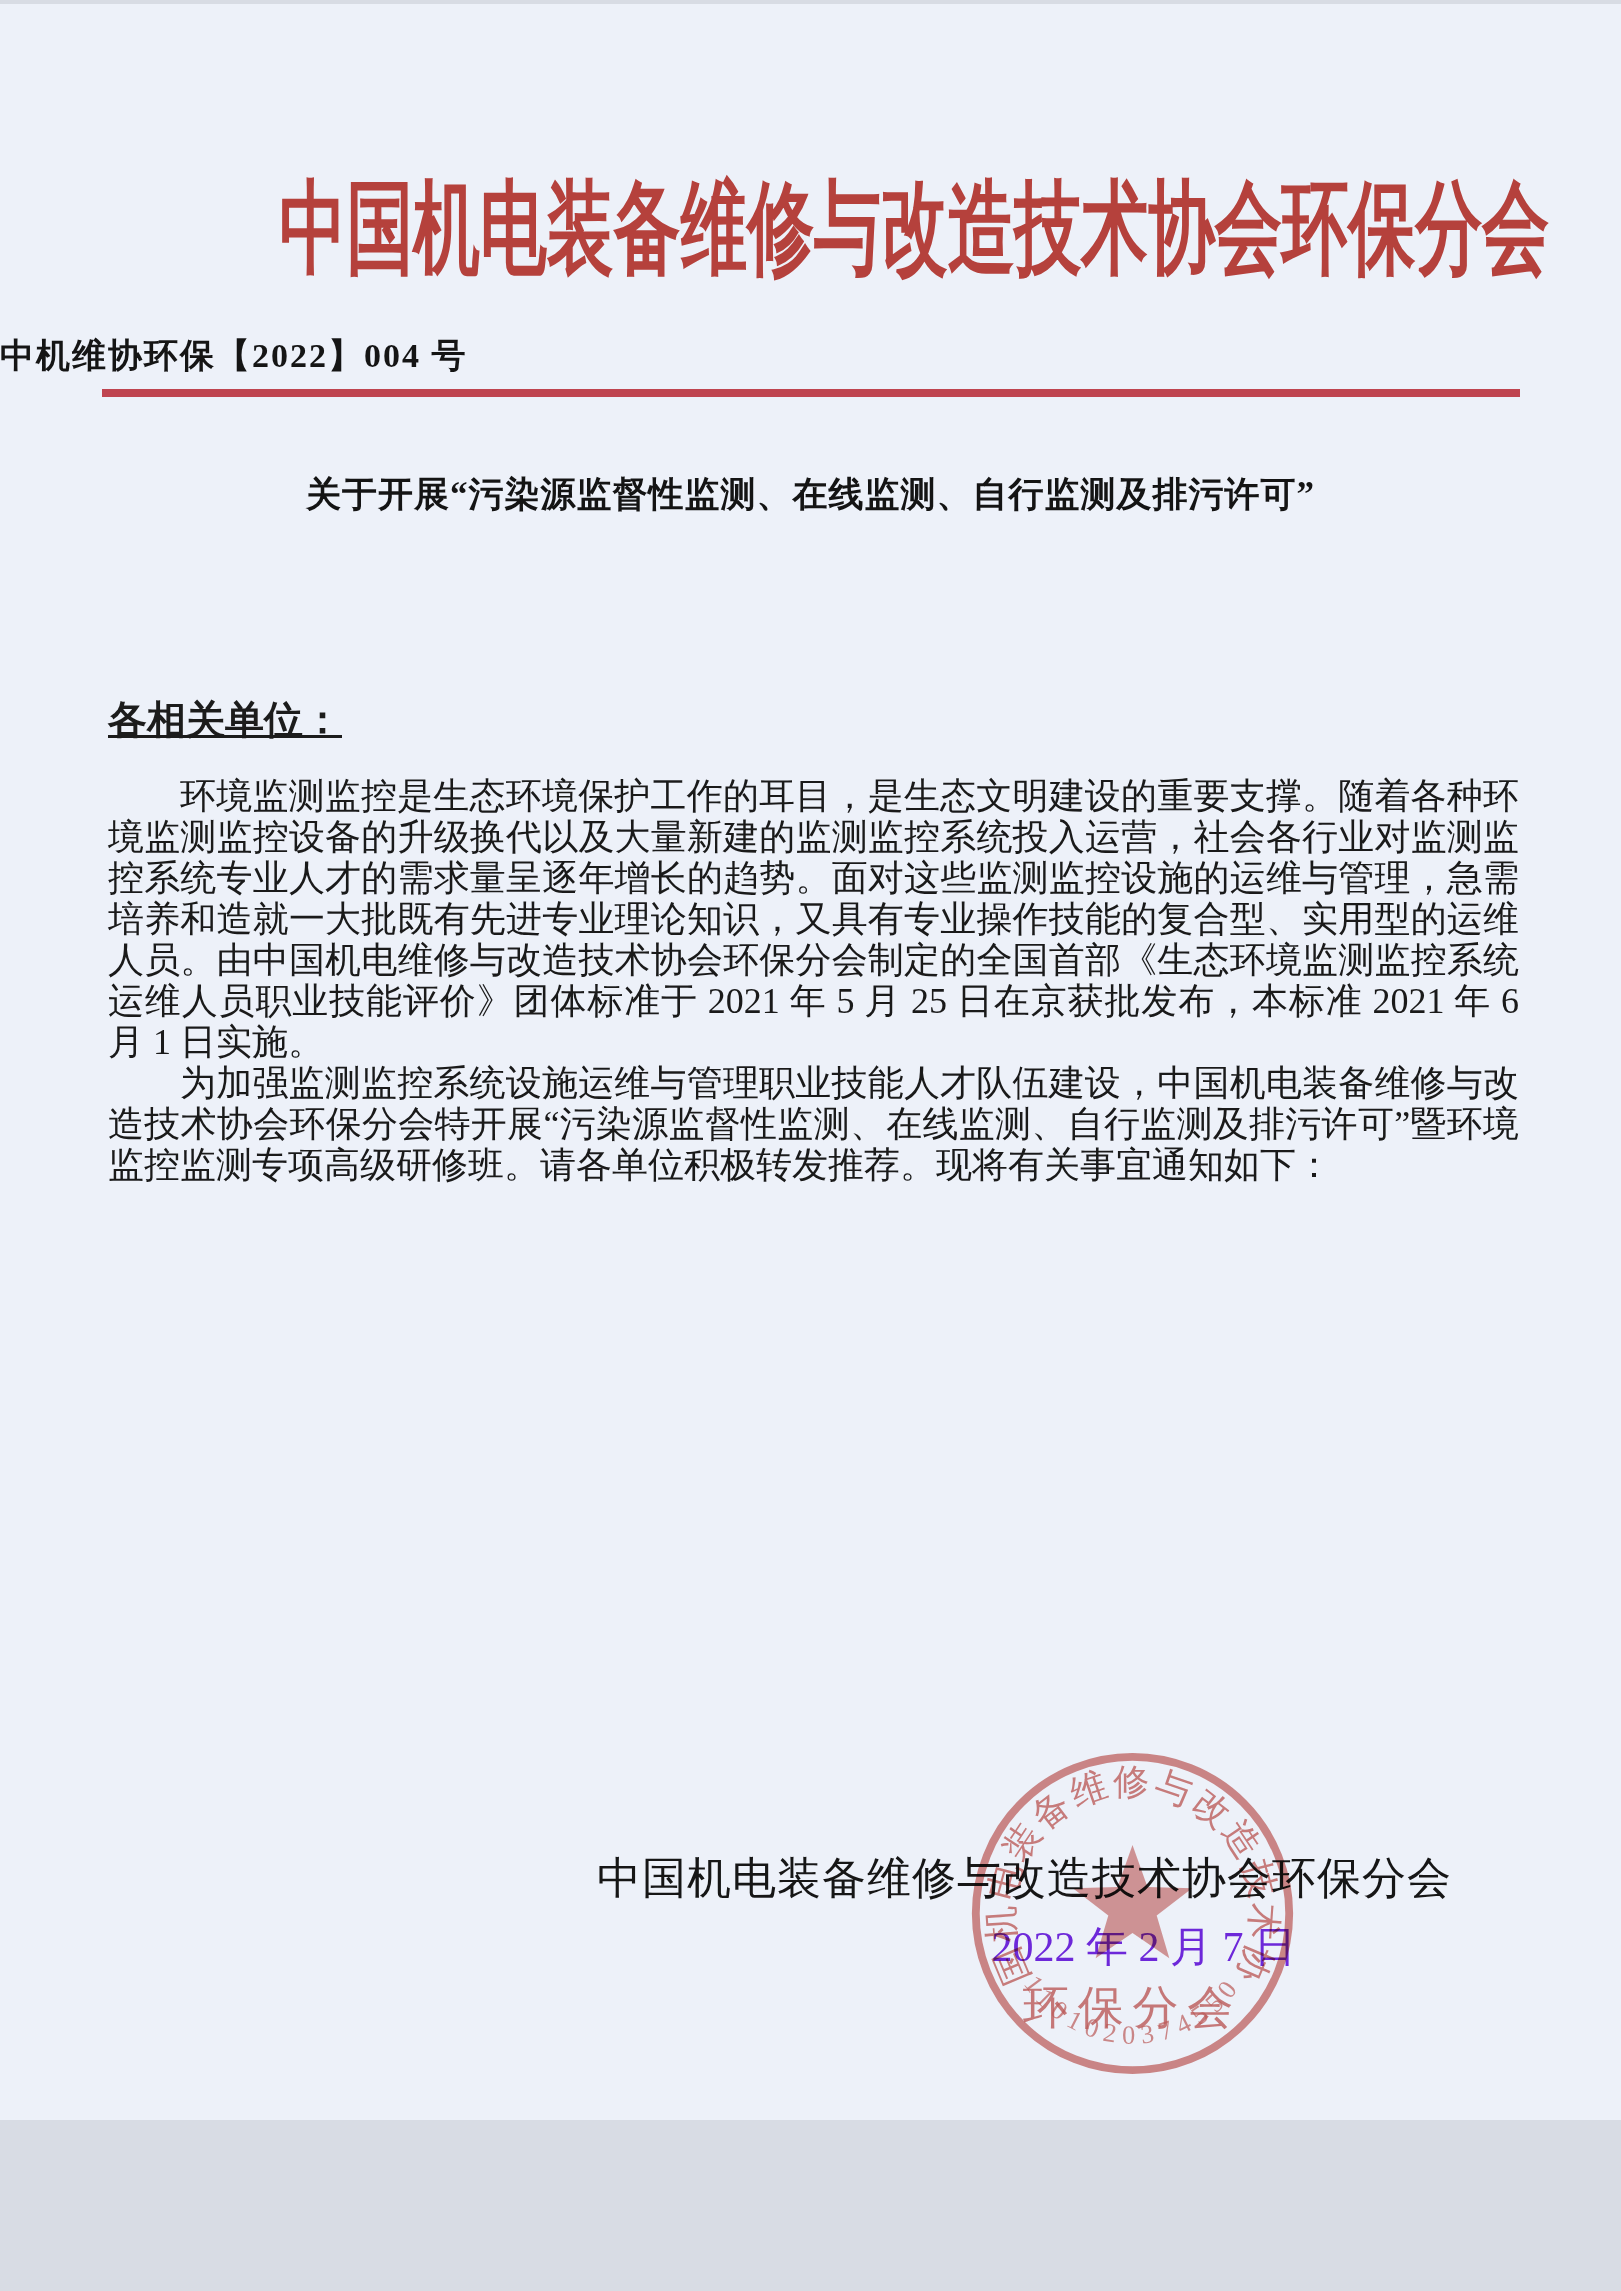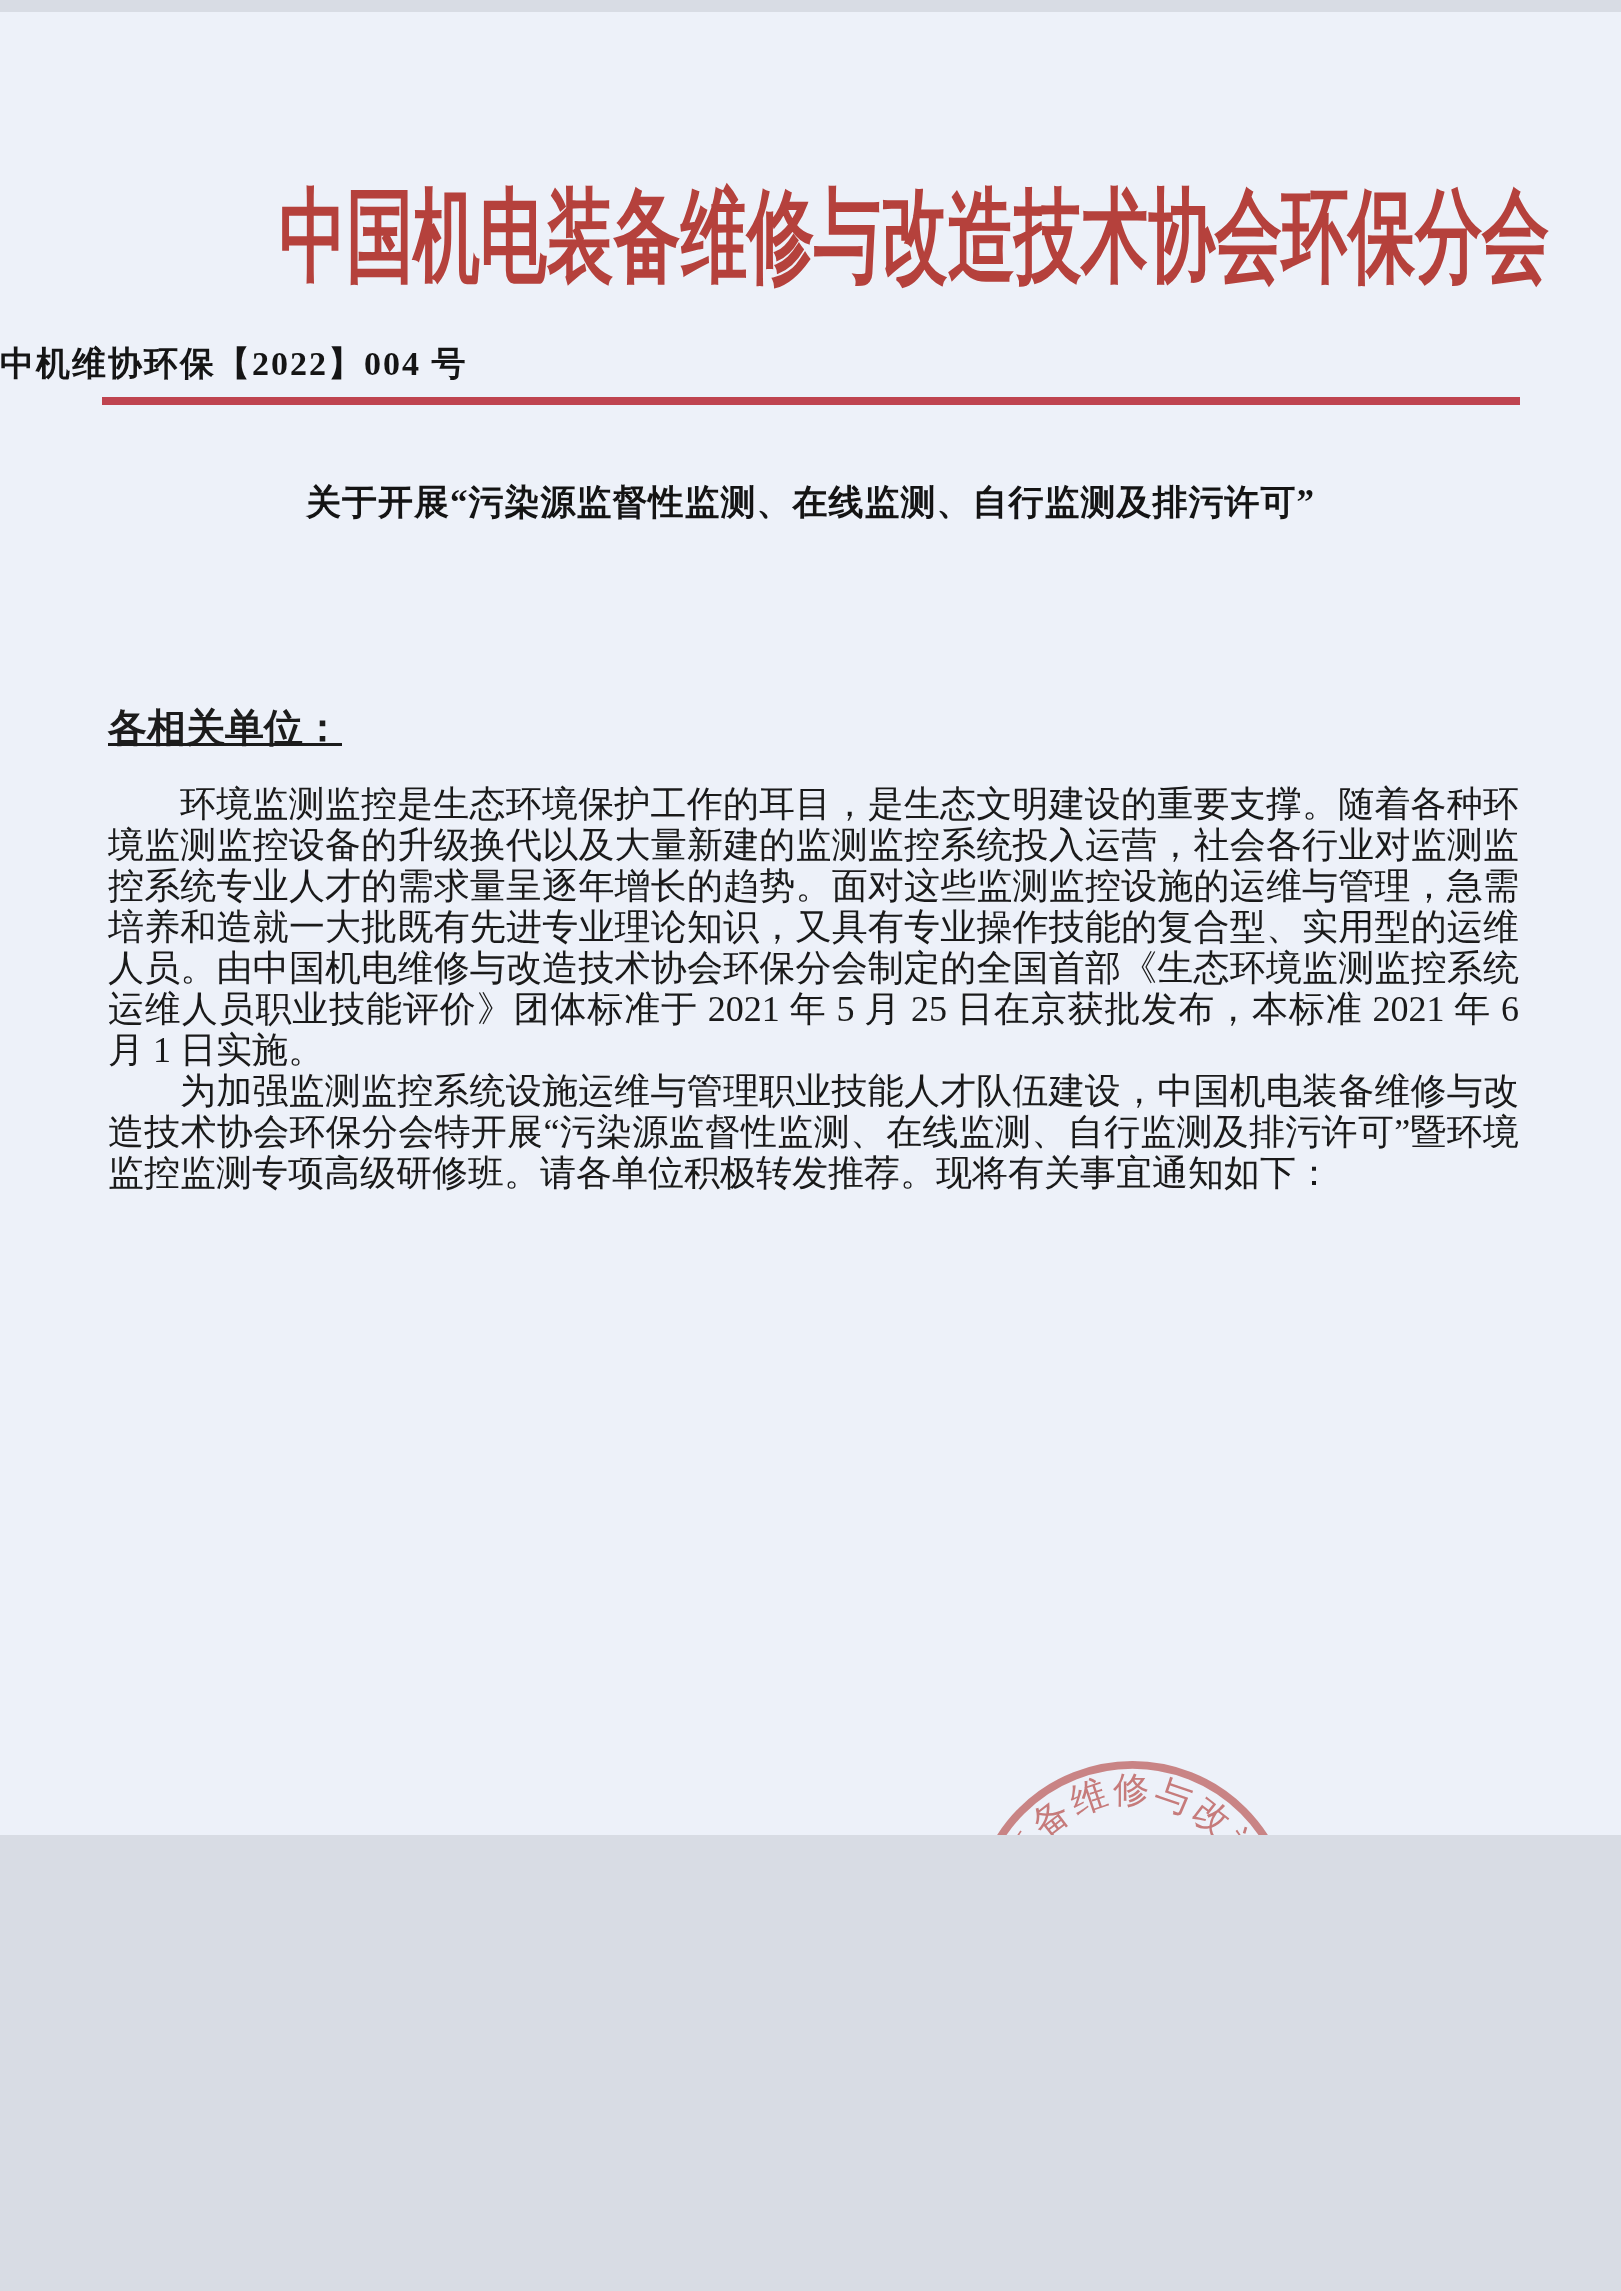--- a/index.html
+++ b/index.html
@@ -1,17 +1,17 @@
 <!DOCTYPE html>
 <html><head>
 <meta charset="utf-8">
 <style>
   html,body{margin:0;padding:0;}
   body{background:#d8dce4;font-family:"Liberation Serif","DejaVu Serif",serif;}
-  .page{position:relative;width:1621px;height:1823px;margin:12px auto;
+  .page{position:relative;width:1621px;height:2116px;margin:4px auto;
         background:#edf1f9;overflow:hidden;color:#1c1c1c;}
   .header-title{position:absolute;top:169px;left:0;width:1621px;text-align:center;
     font-size:102px;font-weight:bold;white-space:nowrap;line-height:1.1;
     transform:scaleX(0.655);transform-origin:50% 50%;}
   .doc-number{position:absolute;top:329px;left:0;width:1621px;text-align:left;
     font-size:34px;font-weight:bold;color:#151515;letter-spacing:2px;}
   .red-rule{position:absolute;top:385px;left:102px;width:1418px;height:7.8px;}
   .doc-title{position:absolute;left:0;width:1621px;text-align:center;
     font-size:35px;font-weight:bold;color:#141414;letter-spacing:1px;}
   .doc-title.line1{top:467px;}

